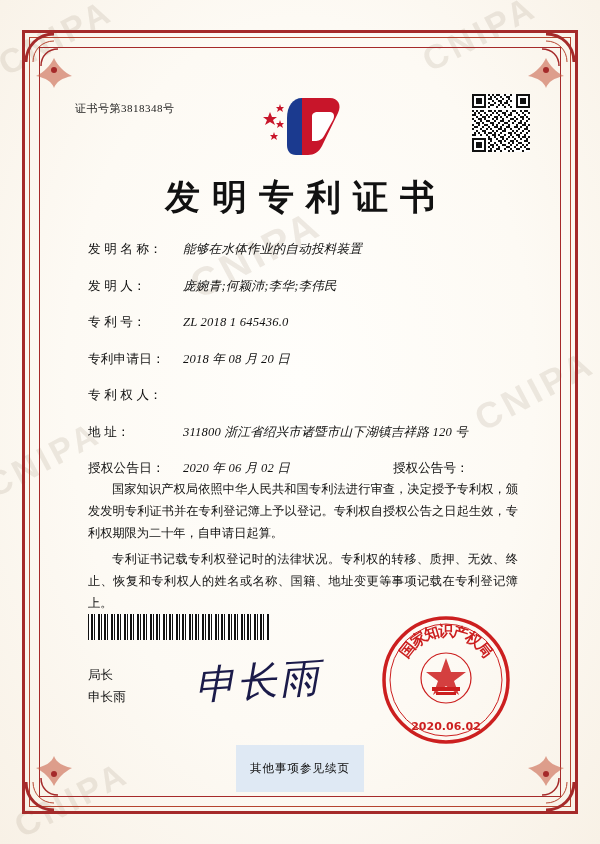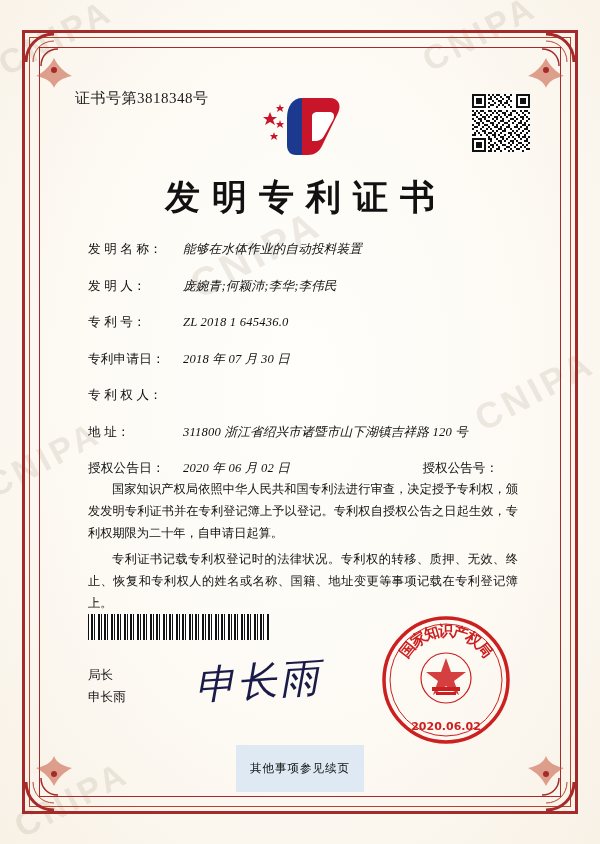--- a/index.html
+++ b/index.html
@@ -67,22 +67,22 @@
 
   
   .content {
     position: absolute;
     left: 50px; top: 58px; right: 50px; bottom: 58px;
   }
 
   .cert-no {
     position: absolute;
     left: 25px;
-    top: 31px;
-    font-size: 15px;
+    top: 43px;
+    font-size: 11px;
     color: #1a1a1a;
     letter-spacing: 0.5px;
   }
 
   .qr {
     position: absolute;
     right: 20px;
     top: 36px;
     width: 58px;
     height: 58px;
@@ -135,21 +135,20 @@
     letter-spacing: 0.2px;
     font-style: italic;
   }
   .row.two .val-a {
     width: 210px;
     flex: 0 0 210px;
   }
   .lbl2 {
     width: 105px;
     flex: 0 0 105px;
-    text-align: right;
   }
 
   .para {
     position: absolute;
     left: 38px;
     right: 32px;
     top: 416px;
     font-size: 12.2px;
     line-height: 22px;
     color: #111;
@@ -534,21 +533,21 @@
       <div class="row">
         <div class="lbl">发   明   人：</div>
         <div class="val">庞婉青;何颖沛;李华;李伟民</div>
       </div>
       <div class="row">
         <div class="lbl">专   利   号：</div>
         <div class="val">ZL 2018 1 645436.0</div>
       </div>
       <div class="row">
         <div class="lbl">专利申请日：</div>
-        <div class="val">2018 年 07 月 30 日</div>
+        <div class="val">2018 年 08 月 20 日</div>
       </div>
       <div class="row">
         <div class="lbl">专 利 权 人：</div>
       </div>
       <div class="row">
         <div class="lbl">地        址：</div>
         <div class="val">311800 浙江省绍兴市诸暨市山下湖镇吉祥路 120 号</div>
       </div>
       <div class="row two">
         <div class="lbl">授权公告日：</div>

